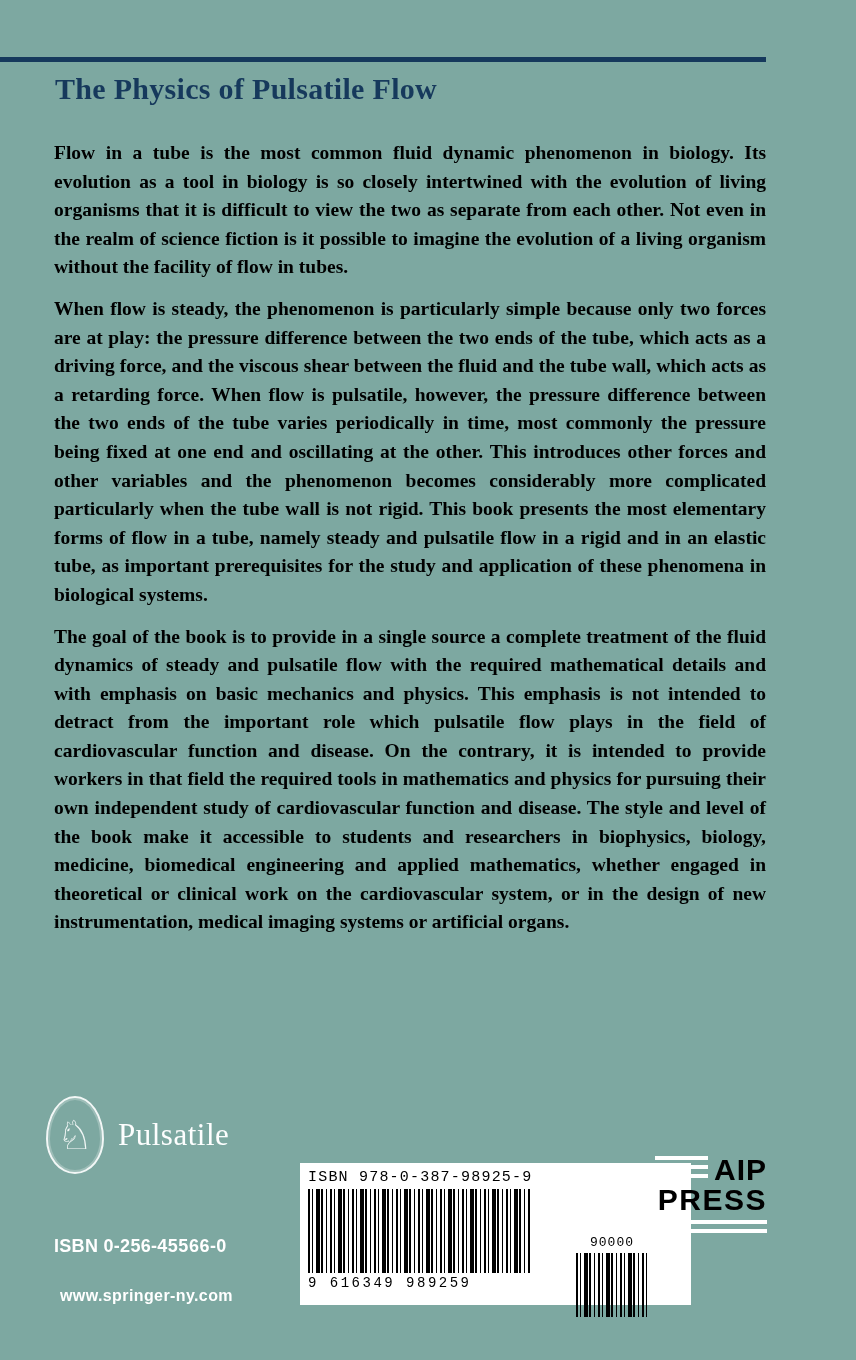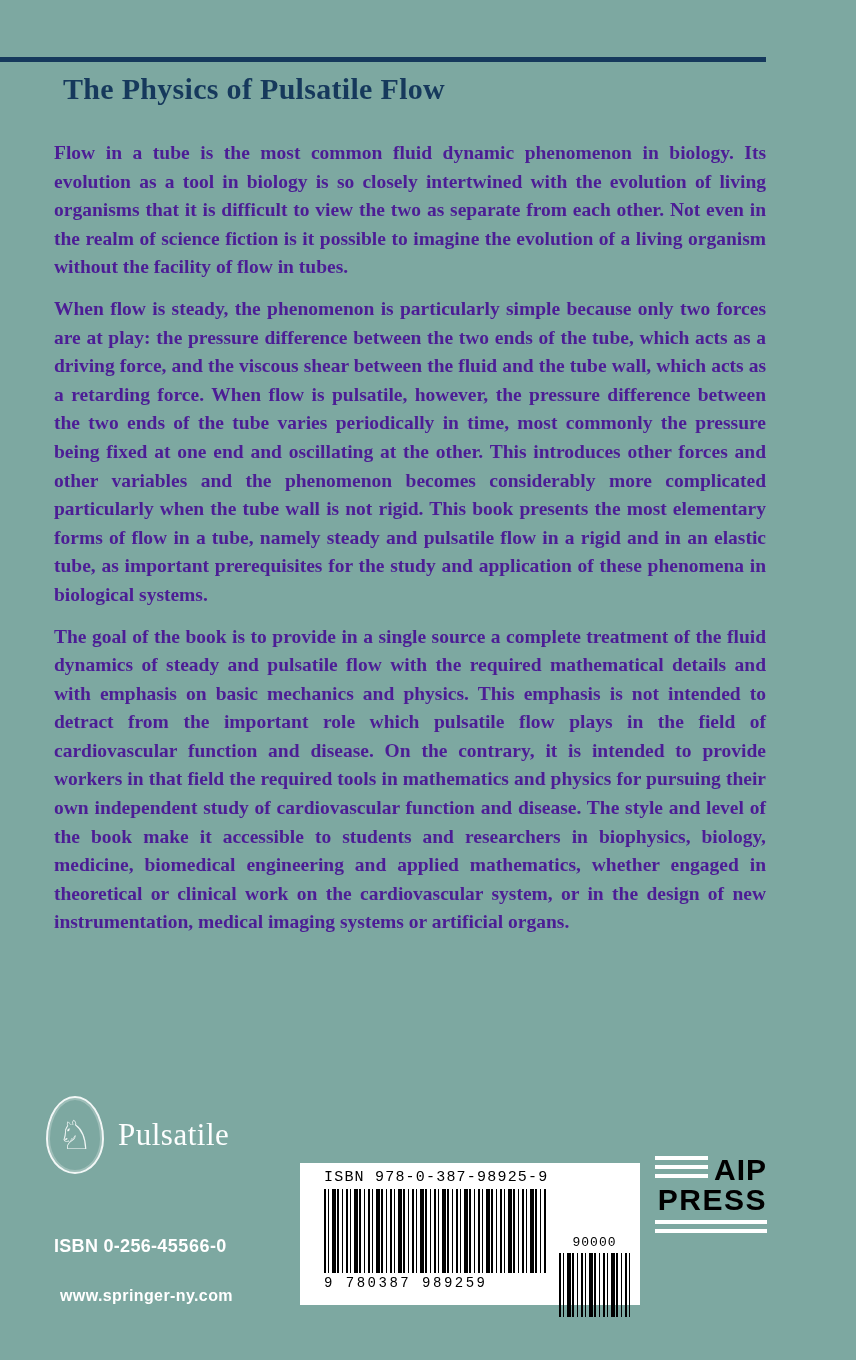--- a/index.html
+++ b/index.html
@@ -13,33 +13,33 @@
     margin: 0 auto;
   }
   .top-rule {
     position: absolute;
     left: 0; top: 57px;
     width: 766px; height: 5px;
     background: #16395c;
   }
   .title {
     position: absolute;
-    left: 63px; top: 72px;
+    left: 55px; top: 72px;
     margin: 0;
     font-family: "Liberation Serif", serif;
     font-weight: bold;
     font-size: 30px;
     color: #16395c;
     letter-spacing: 0.3px;
   }
   .body {
     position: absolute;
     left: 54px; top: 139px;
     width: 712px;
-    color: #4c1d95;
+    color: #000000;
     font-family: "Liberation Serif", serif;
     font-weight: bold;
     font-size: 19.5px;
     line-height: 28.6px;
     text-align: justify;
   }
   .body p { margin: 0 0 13px 0; }
 
   
   .springer {
@@ -89,23 +89,23 @@
     font-family: "Liberation Sans", sans-serif;
     font-size: 16px;
     font-weight: bold;
     letter-spacing: 0.4px;
   }
 
   
   .barcode-box {
     position: absolute;
     left: 300px; top: 1163px;
-    width: 340px; height: 142px;
+    width: 391px; height: 142px;
     background: #ffffff;
-    padding: 6px 9px 4px 24px;
+    padding: 6px 9px 4px 8px;
   }
   .barcode-isbn {
     font-family: "Liberation Mono", monospace;
     font-size: 15px;
     color: #000;
     letter-spacing: 1.2px;
     white-space: nowrap;
   }
   .barcode-row { display: flex; margin-top: 3px; }
   .barcode-main { width: 222px; }
@@ -219,21 +219,21 @@
 
   <div class="isbn-line"><span>ISBN 0-256-</span><span class="heavy">45566</span><span>-0</span></div>
 
   <div class="website">www.springer-ny.com</div>
 
   <div class="barcode-box">
     <div class="barcode-isbn">ISBN 978-0-387-98925-9</div>
     <div class="barcode-row">
       <div class="barcode-main">
         <div class="bars"></div>
-        <div class="barcode-digits">9 780387 989259</div>
+        <div class="barcode-digits">9 616349 989259</div>
       </div>
       <div class="barcode-addon">
         <div class="addon-code">90000</div>
         <div class="bars addon-bars"></div>
       </div>
     </div>
   </div>
 
   <div class="aip">
     <div class="aip-row1">

